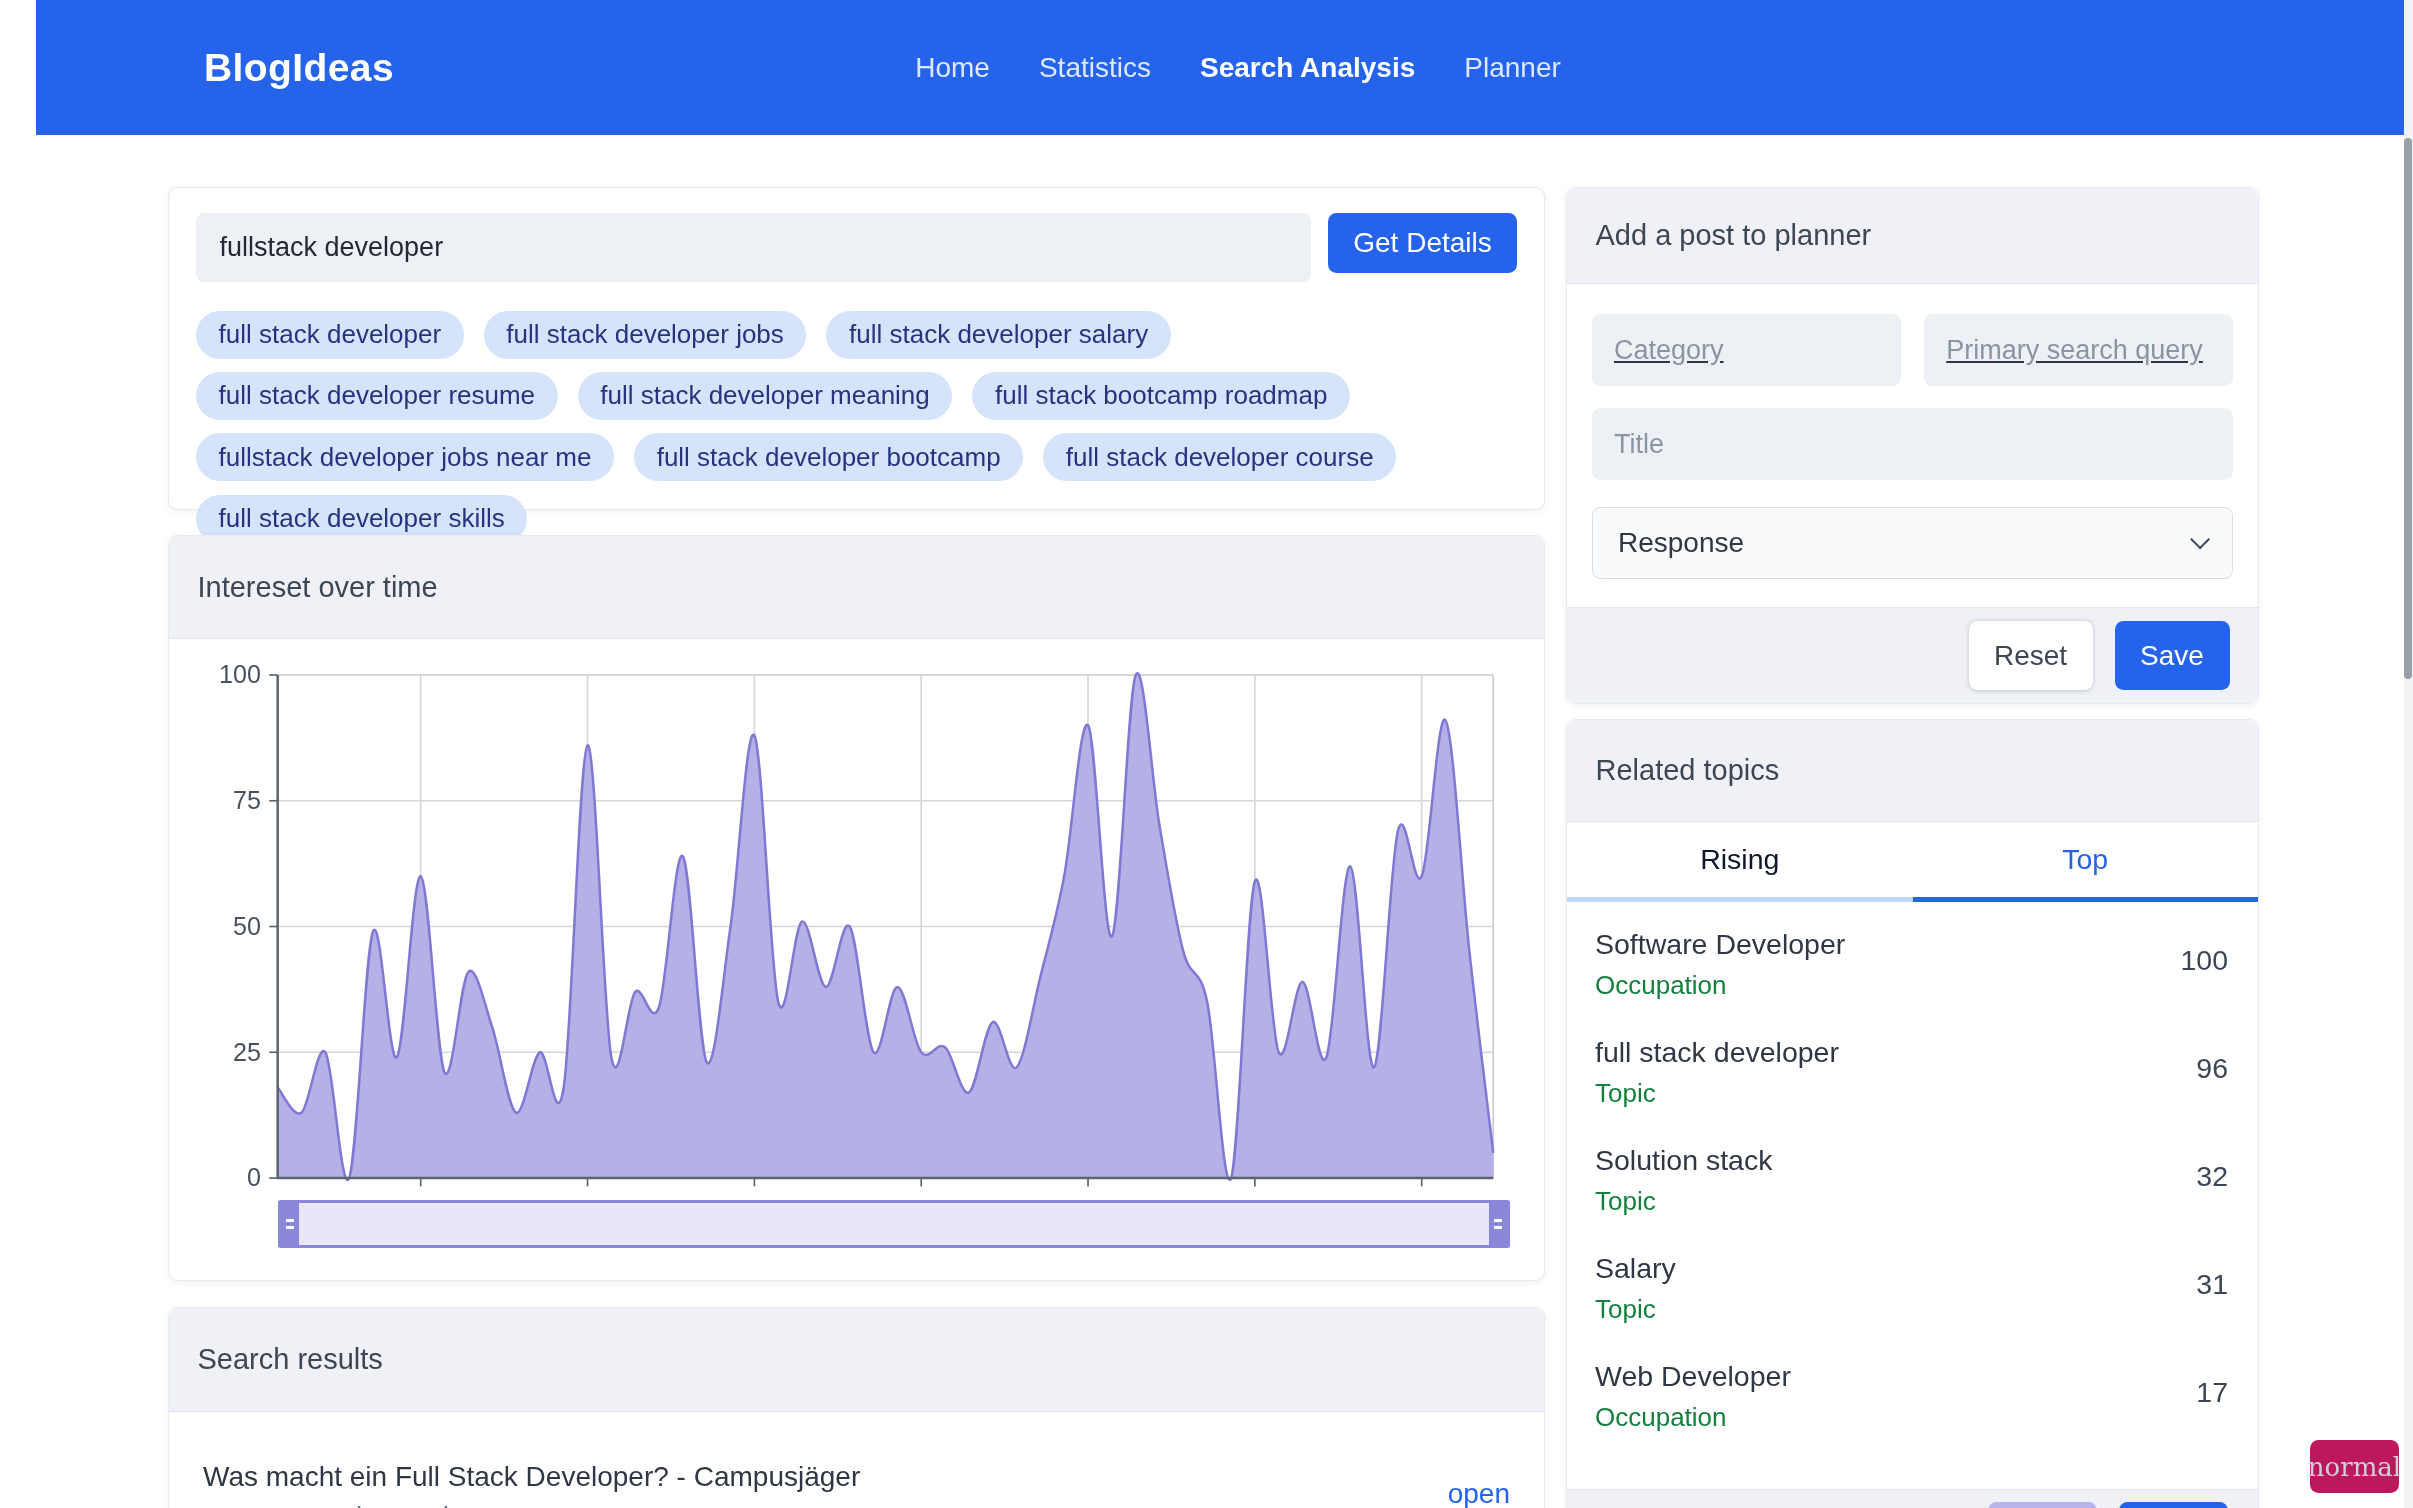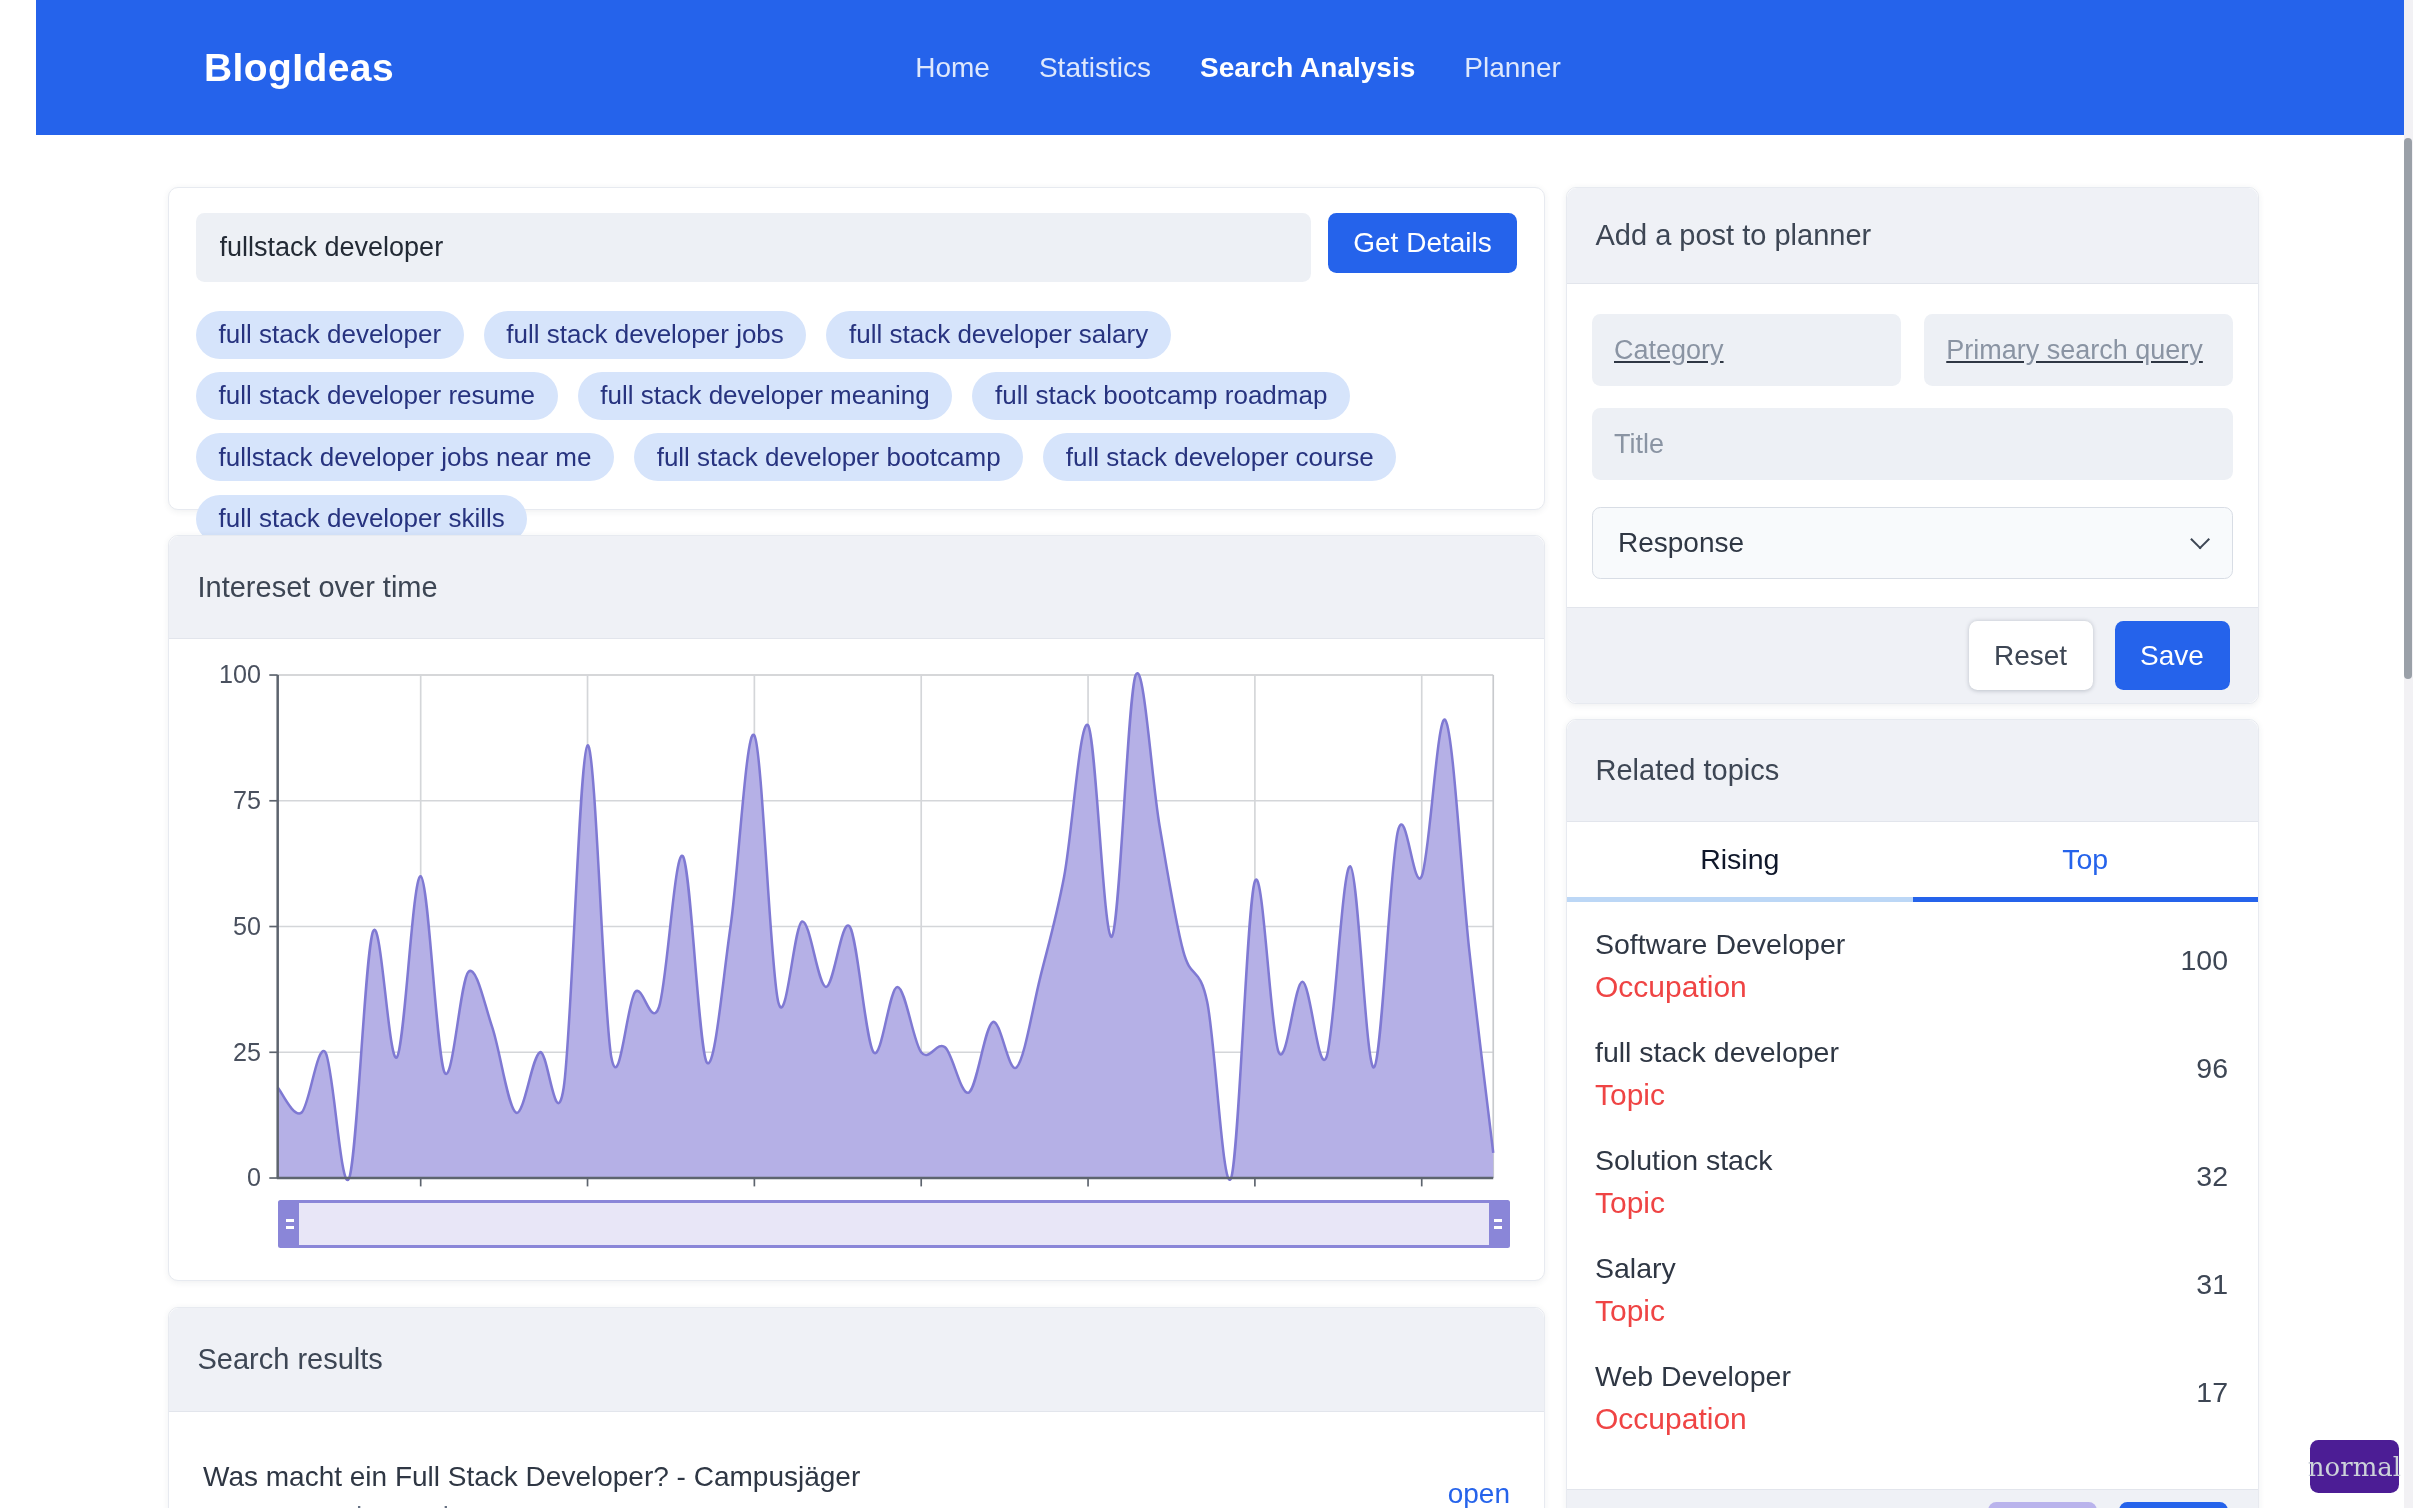--- a/index.html
+++ b/index.html
@@ -86,29 +86,29 @@
   
   #related-card { left:1566px; top:719px; width:693px; height:846px; }
   #related-card .card-header { height:102px; }
   .tabs { display:flex; }
   .tab { width:50%; height:80px; display:flex; align-items:center; justify-content:center;
          font-size:28.5px; color:#0f172a; cursor:pointer; border-bottom:5px solid #bcd7f6; }
   .tab.active { color:#2563eb; border-bottom-color:#2563eb; }
   .topic-list { padding:5px 30px 0 28px; }
   .topic-item { height:108px; position:relative; padding-top:21px; }
   .topic-title { font-size:28.5px; color:#2f3744; }
-  .topic-type { margin-top:9.2px; font-size:30px; color:#ef4444; }
+  .topic-type { margin-top:9.2px; font-size:26px; color:#15803d; }
   .topic-value { position:absolute; right:0; top:37px; font-size:28.5px; color:#3d4654; }
   #related-card .card-footer { position:absolute; top:769px; width:100%; height:77px;
                                gap:22px; padding-right:30px; padding-top:11.7px; }
   .pag-btn { width:109px; height:69px; align-self:flex-start; }
   .pag-prev { background:#b9b3ec; }
 
   
-  .badge { left:2310px; top:1440px; width:89px; height:53px; background:#4c1d95; border-radius:8.4px;
+  .badge { left:2310px; top:1440px; width:89px; height:53px; background:#be185d; border-radius:8.4px;
            display:flex; align-items:center; justify-content:center;
            font-family:"DejaVu Serif", serif; font-size:26px; color:#ccd2d9; }
   .scrollbar-track { left:2404px; top:0; width:9.2px; height:1508px; background:#f2f1f4; }
   .scrollbar-thumb { left:2404px; top:138px; width:8.4px; height:541px; background:#9aa0a8;
                      border-radius:4.2px; cursor:pointer; }
 </style>
 </head>
 <body>
 
 <div class="abs navbar">

